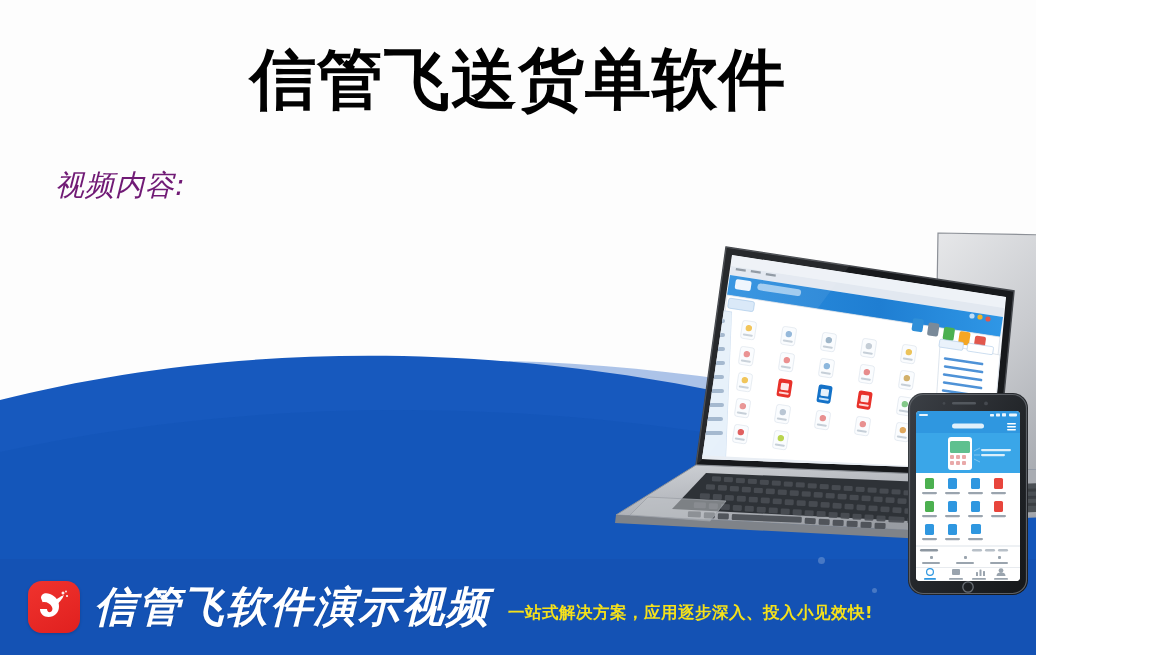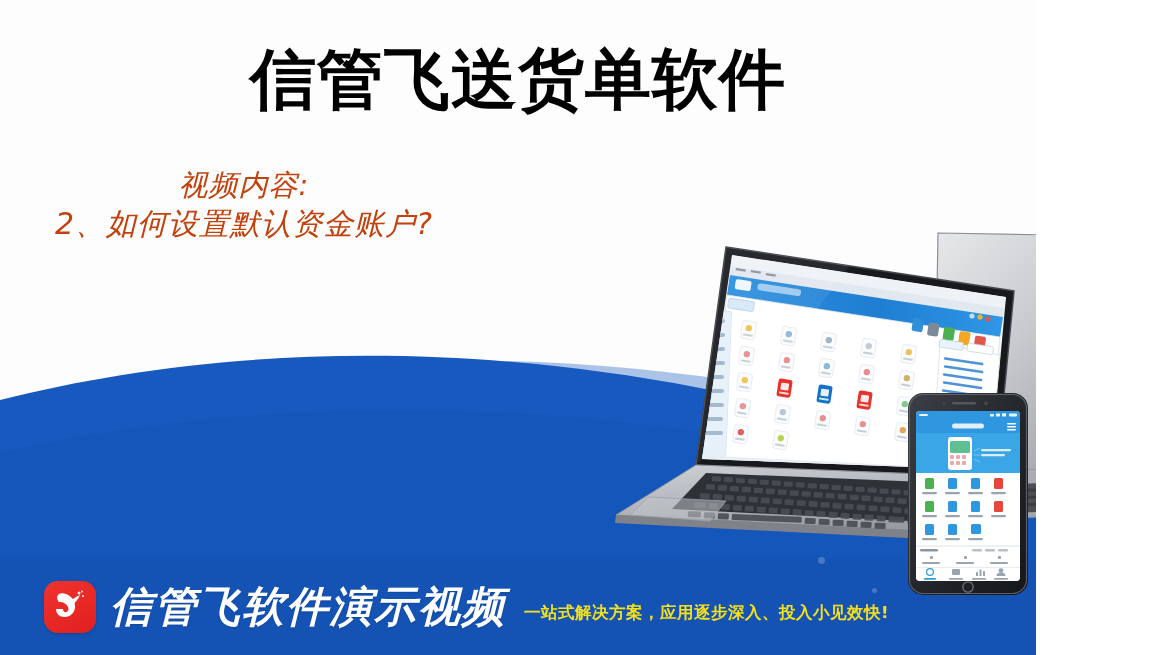--- a/index.html
+++ b/index.html
@@ -32,25 +32,24 @@
     letter-spacing: 1px;
     color: #010101;
     font-family: "DejaVu Sans", "Liberation Sans", sans-serif;
   }
 
   
   #content-block {
     position: absolute;
     left: 55px; top: 166px;
     z-index: 30;
-    color: #c2410c;
+    color: #701a75;
     font-style: italic;
     font-weight: 500;
     font-family: "DejaVu Sans", "Liberation Sans", sans-serif;
-    text-align: center;
   }
   #content-block .c-head {
     font-size: 29px;
     line-height: 38px;
     letter-spacing: 1px;
   }
   #content-block .c-item {
     font-size: 30px;
     line-height: 40px;
     letter-spacing: 1px;
@@ -67,21 +66,21 @@
   #devices svg { display: block; }
 
   
   #banner {
     position: absolute;
     left: 0; bottom: 0;
     width: 1173px; height: 96px;
     z-index: 40;
     display: flex;
     align-items: center;
-    padding-left: 44px;
+    padding-left: 28px;
   }
   #logo-mark {
     width: 52px; height: 52px;
     border-radius: 14px;
     background: linear-gradient(150deg,#f0332e 0%, #e0201f 100%);
     position: relative;
     flex: 0 0 auto;
     margin-right: 14px;
     box-shadow: 0 1px 3px rgba(0,0,0,.18);
   }
@@ -132,21 +131,20 @@
       <path d="M0,452 C220,404 470,394 740,438 C910,466 1050,488 1173,482 L1173,655 L0,655 Z" fill="#1354B6" opacity="0.55"></path>
 
       <rect x="0" y="559" width="1173" height="96" fill="#1452B4"></rect>
     </svg>
   </div>
 
   <div id="title">信管飞送货单软件</div>
 
   <div id="content-block">
     <div class="c-head">视频内容:</div>
-    <div class="c-item">2、如何设置默认资金账户?</div>
   </div>
 
   <div id="devices">
     <svg width="660" height="380" viewBox="0 0 660 380">
       <defs>
         <linearGradient id="silverLid" x1="0" y1="0" x2="1" y2="1">
           <stop offset="0%" stop-color="#e7e8ea"></stop>
           <stop offset="38%" stop-color="#c9cbcf"></stop>
           <stop offset="72%" stop-color="#a8abb1"></stop>
           <stop offset="100%" stop-color="#8e9197"></stop>

